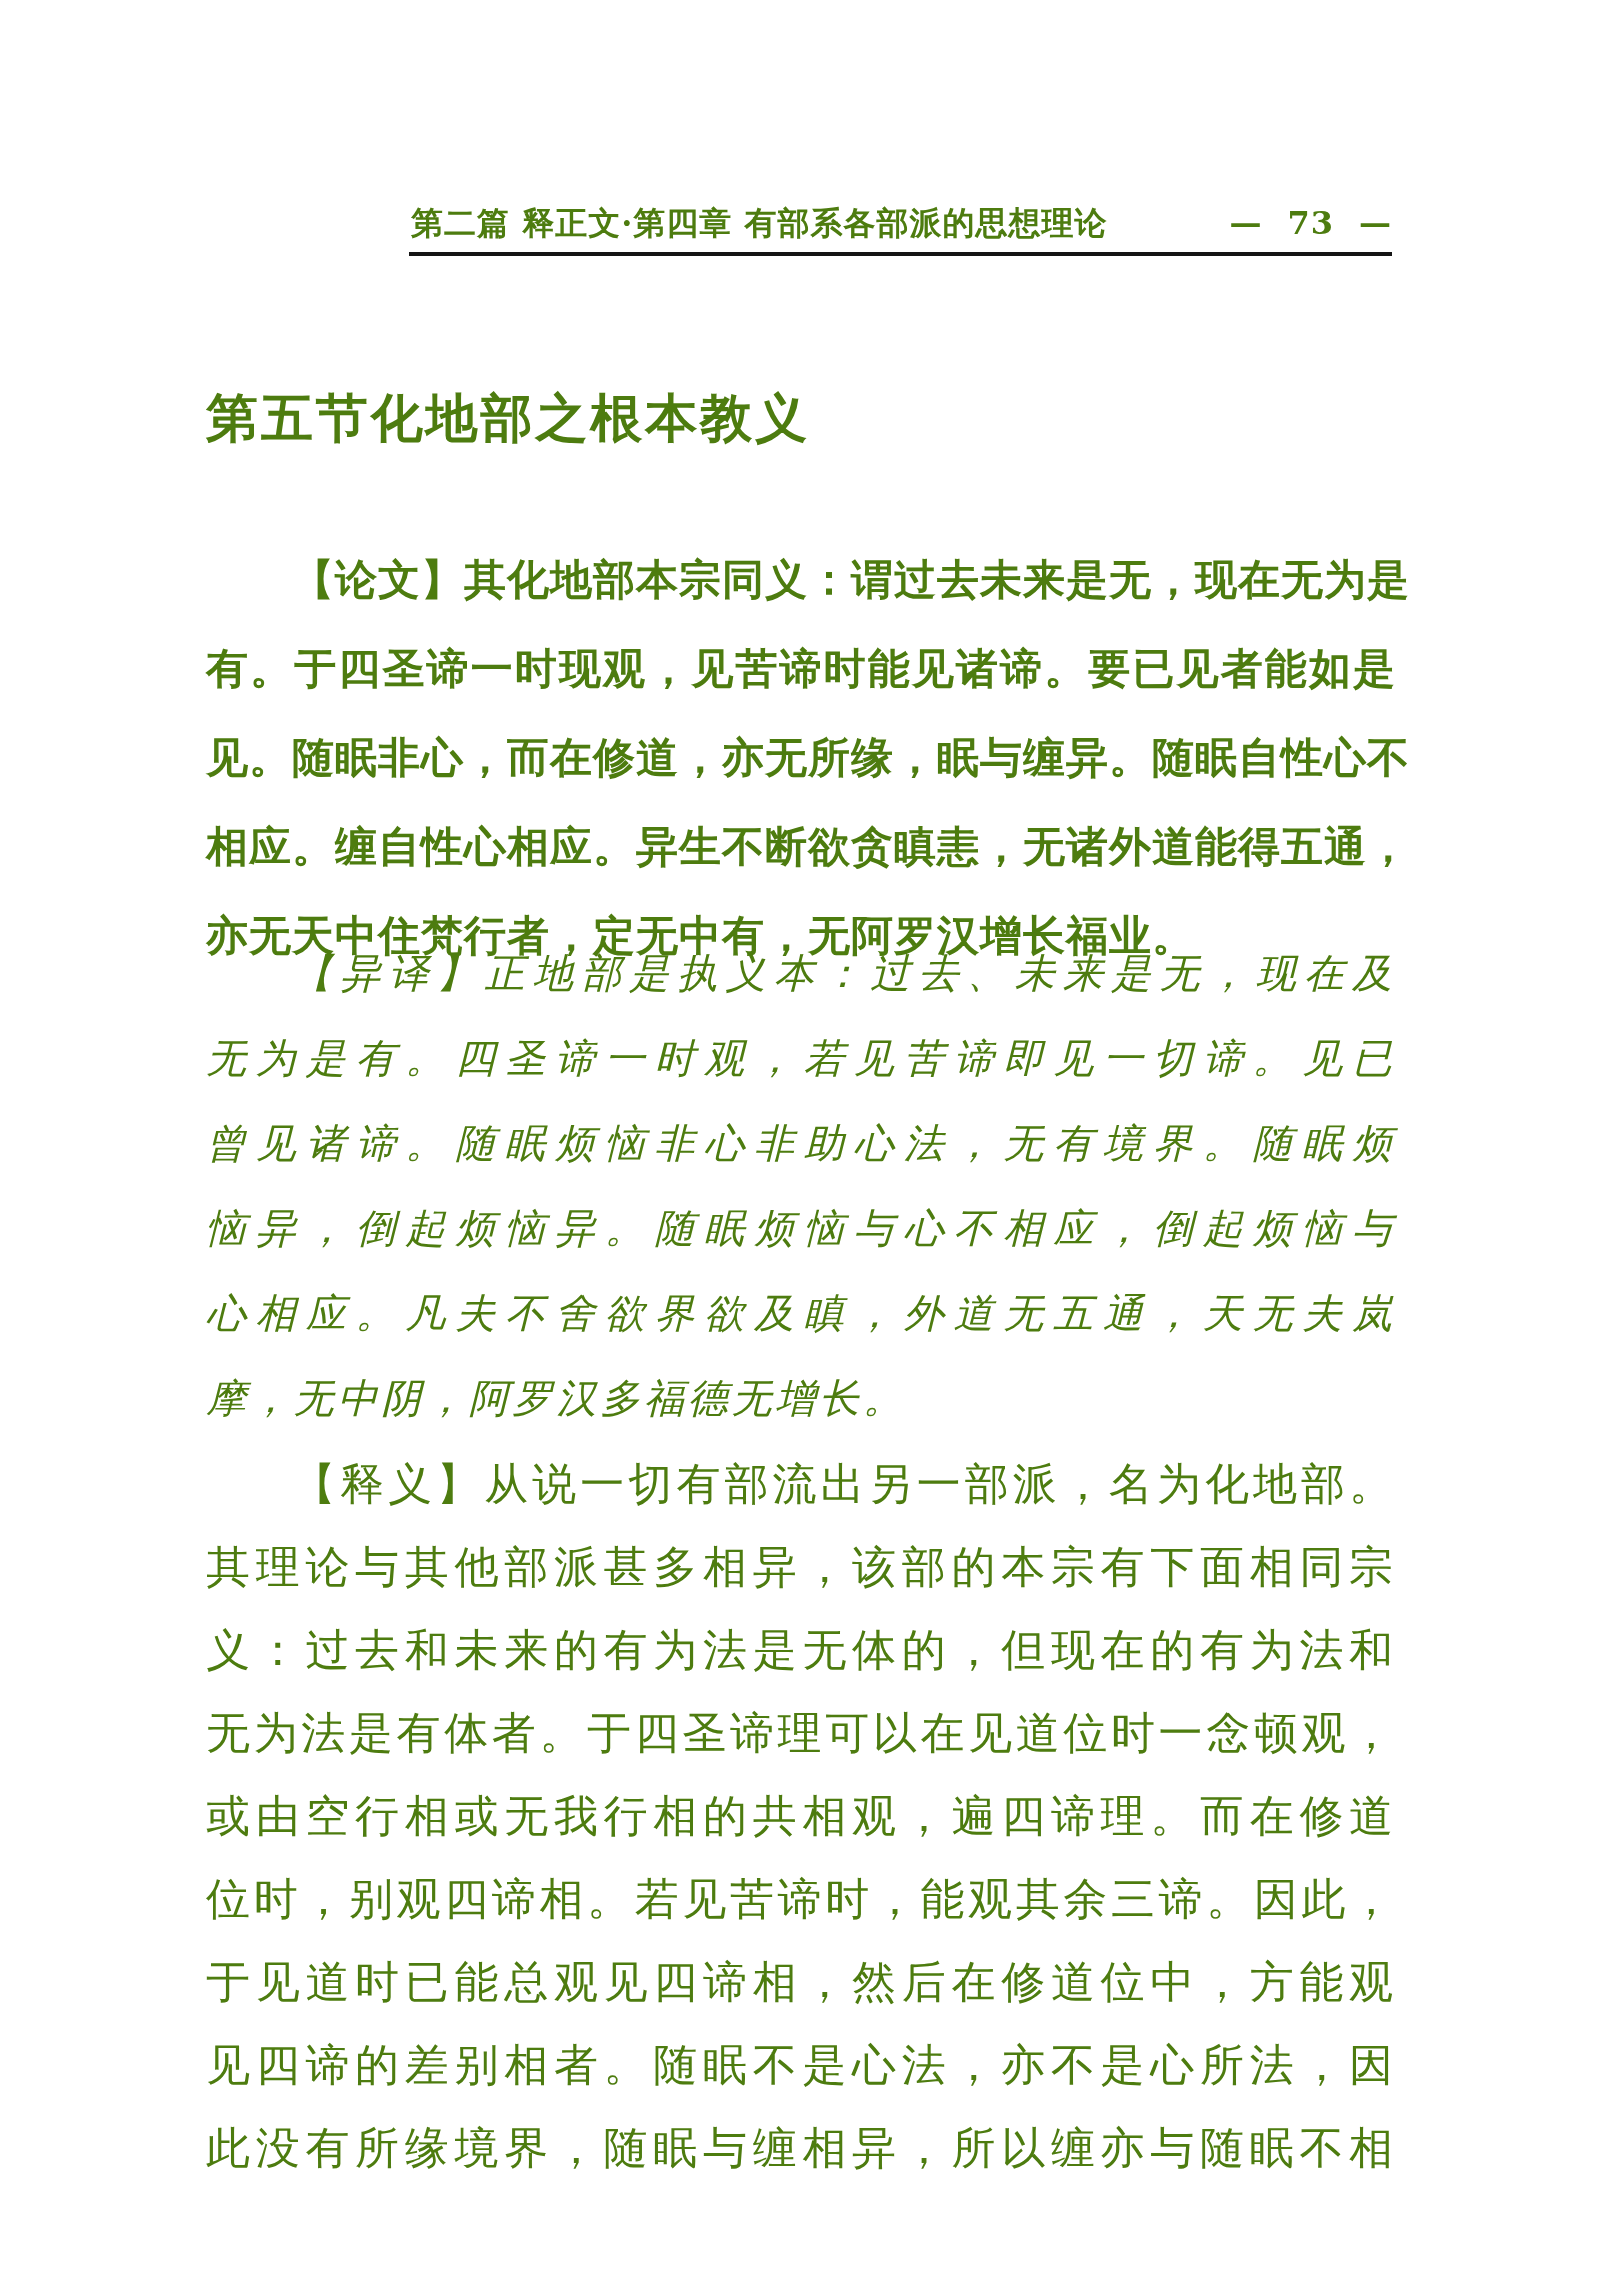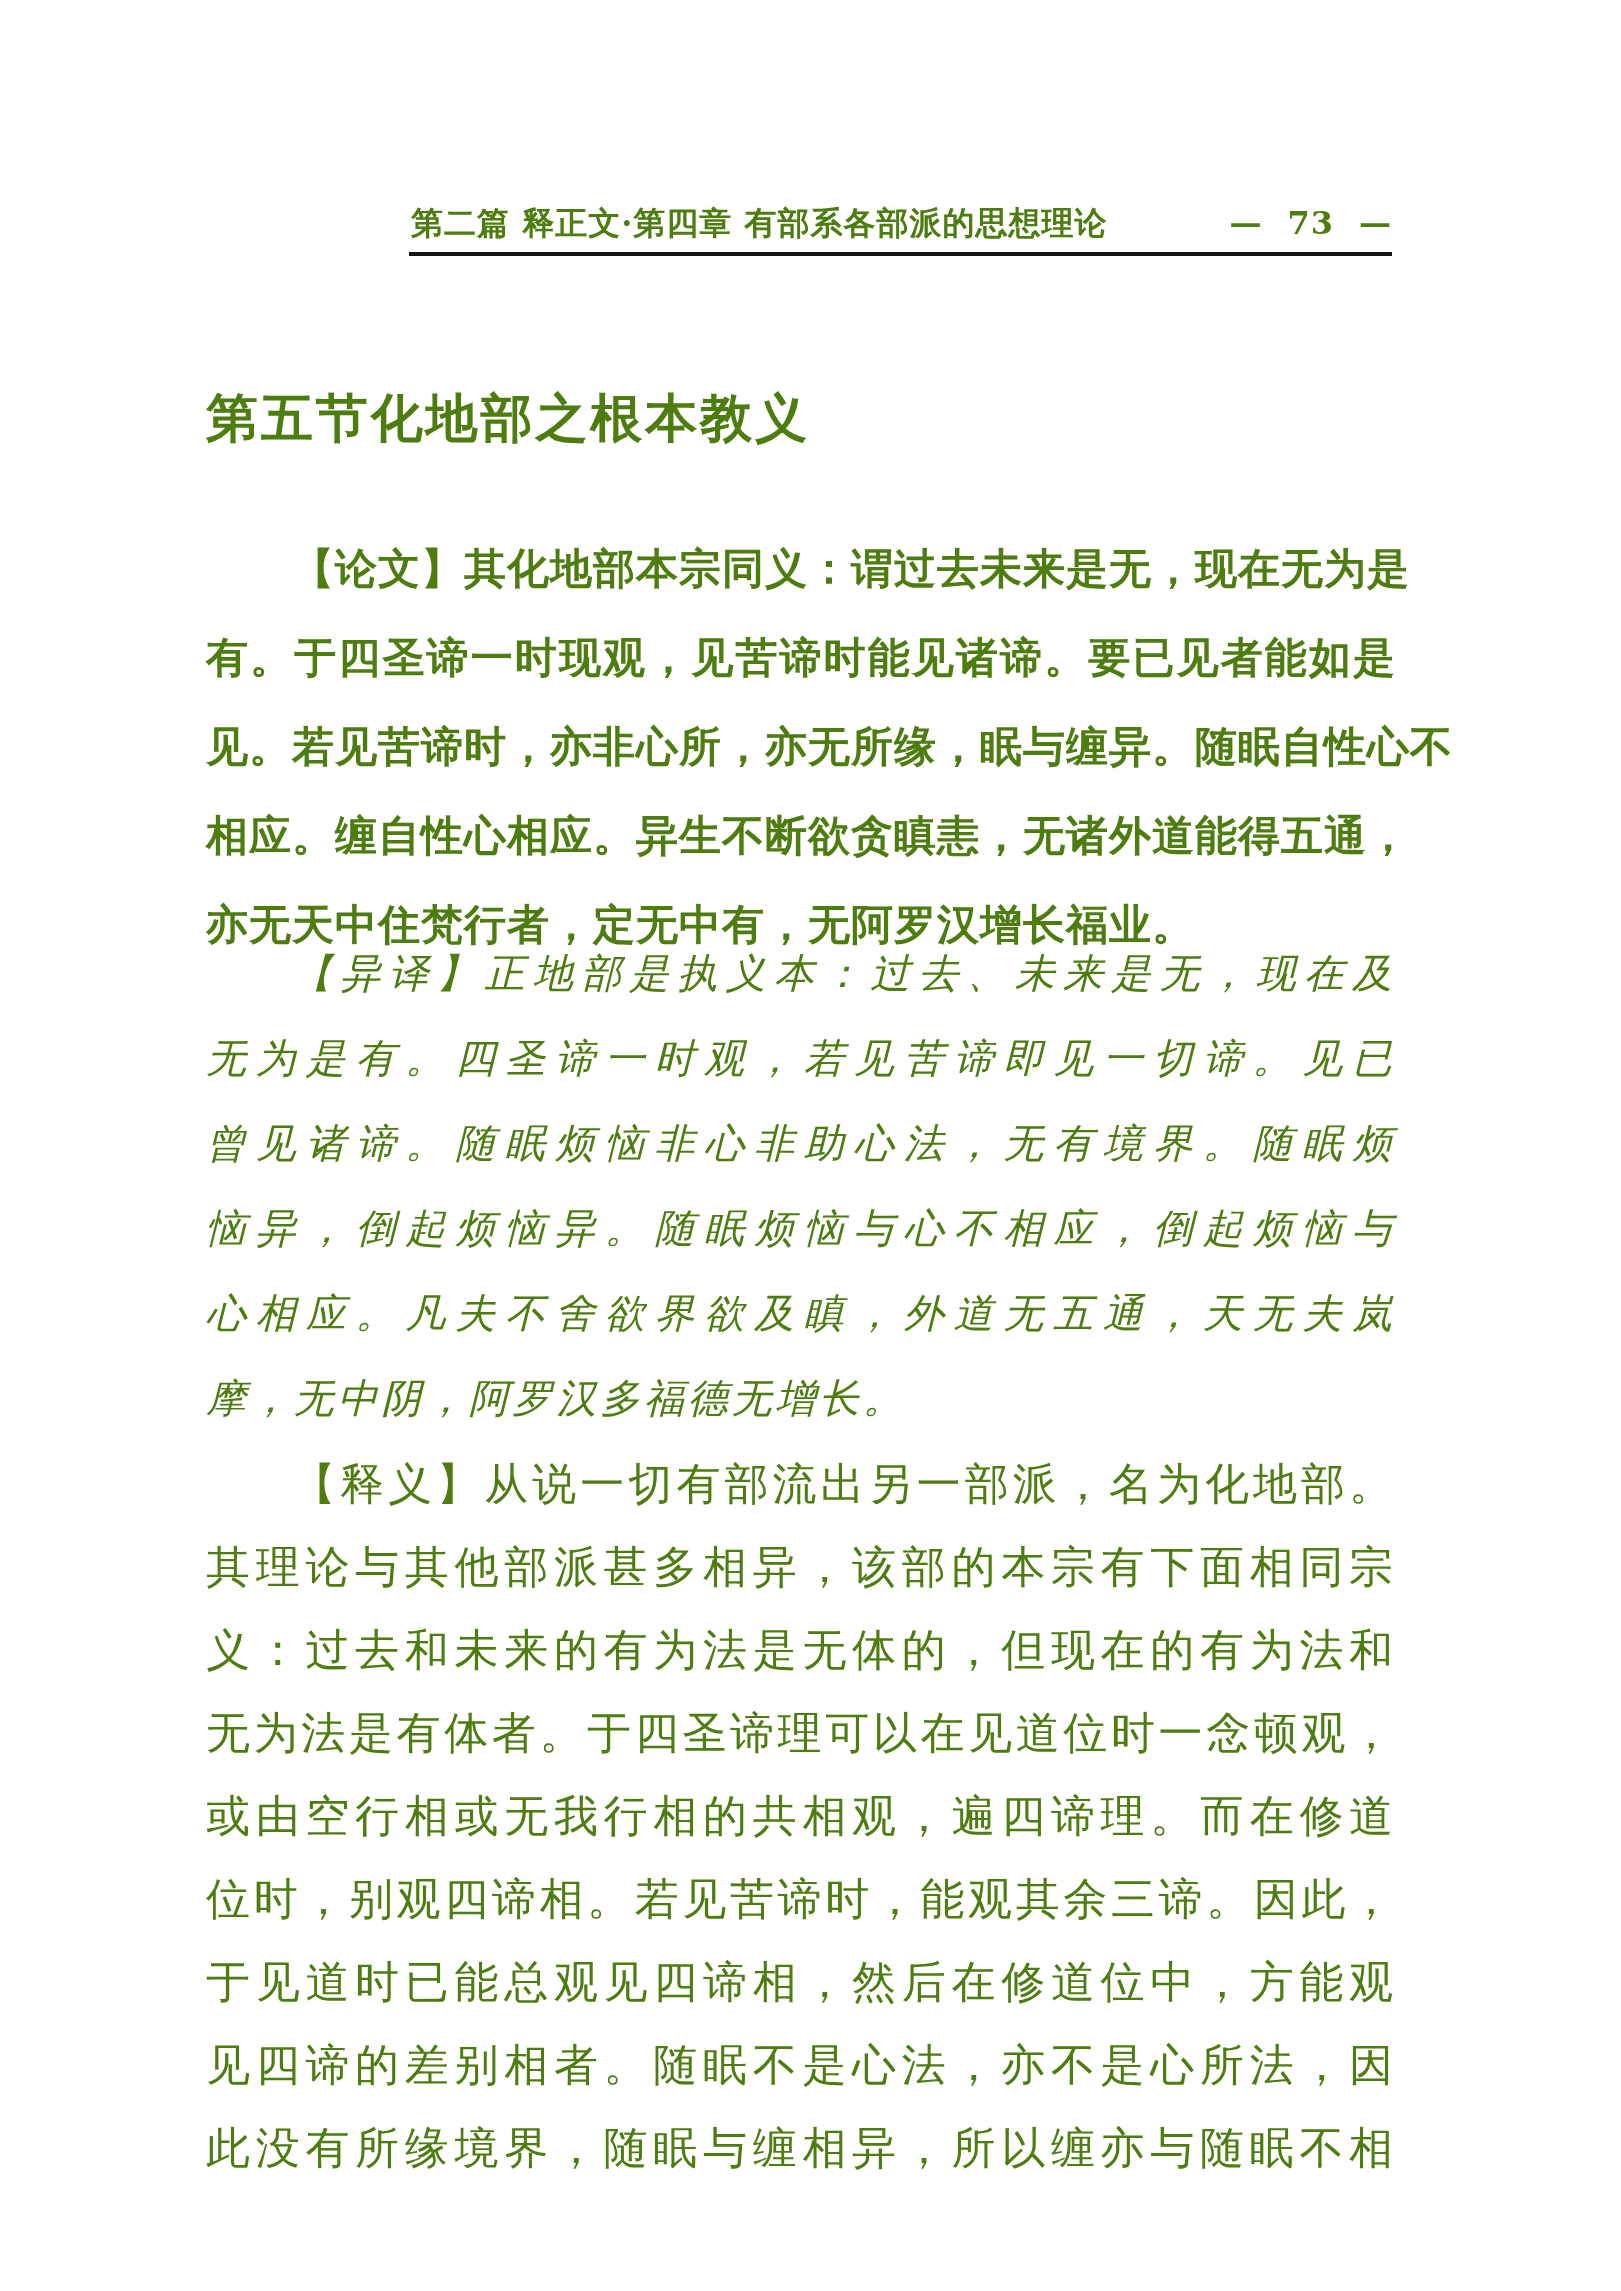--- a/index.html
+++ b/index.html
@@ -36,21 +36,21 @@
   
   .para { position:absolute; left:206px; width:1190px; }
   .l {
     text-align:justify;
     text-align-last:justify;
     white-space:nowrap;
   }
   .l.end { text-align-last:left; }
   .l.ind { text-indent:86px; }
 
-  .para-lunwen { top:480px; }
+  .para-lunwen { top:491px; }
   .para-lunwen .l {
     height:89px; line-height:89px; font-size:42px;
     font-family:"DejaVu Sans", sans-serif; font-weight:bold;
     letter-spacing:1px;
   }
   .para-yiyi { top:887px; }
   .para-yiyi .l {
     height:85px; line-height:85px; font-size:40px;
     font-family:"DejaVu Serif", serif; font-style:italic;
     letter-spacing:3.8px;
@@ -78,21 +78,21 @@
   <div class="header-rule"></div>
 
   <div class="section-title-row">
     <span>第五节</span>
     <span>化地部之根本教义</span>
   </div>
 
   <div class="para para-lunwen">
     <div class="l ind">【论文】其化地部本宗同义：谓过去未来是无，现在无为是</div>
     <div class="l">有。于四圣谛一时现观，见苦谛时能见诸谛。要已见者能如是</div>
-    <div class="l">见。若见苦谛时，亦非心所，亦无所缘，眠与缠异。随眠自性心不</div>
+    <div class="l">见。随眠非心，而在修道，亦无所缘，眠与缠异。随眠自性心不</div>
     <div class="l">相应。缠自性心相应。异生不断欲贪瞋恚，无诸外道能得五通，</div>
     <div class="l end">亦无天中住梵行者，定无中有，无阿罗汉增长福业。</div>
   </div>
 
   <div class="para para-yiyi">
     <div class="l ind">【异译】正地部是执义本：过去、未来是无，现在及</div>
     <div class="l">无为是有。四圣谛一时观，若见苦谛即见一切谛。见已</div>
     <div class="l">曾见诸谛。随眠烦恼非心非助心法，无有境界。随眠烦</div>
     <div class="l">恼异，倒起烦恼异。随眠烦恼与心不相应，倒起烦恼与</div>
     <div class="l">心相应。凡夫不舍欲界欲及瞋，外道无五通，天无夫岚</div>

